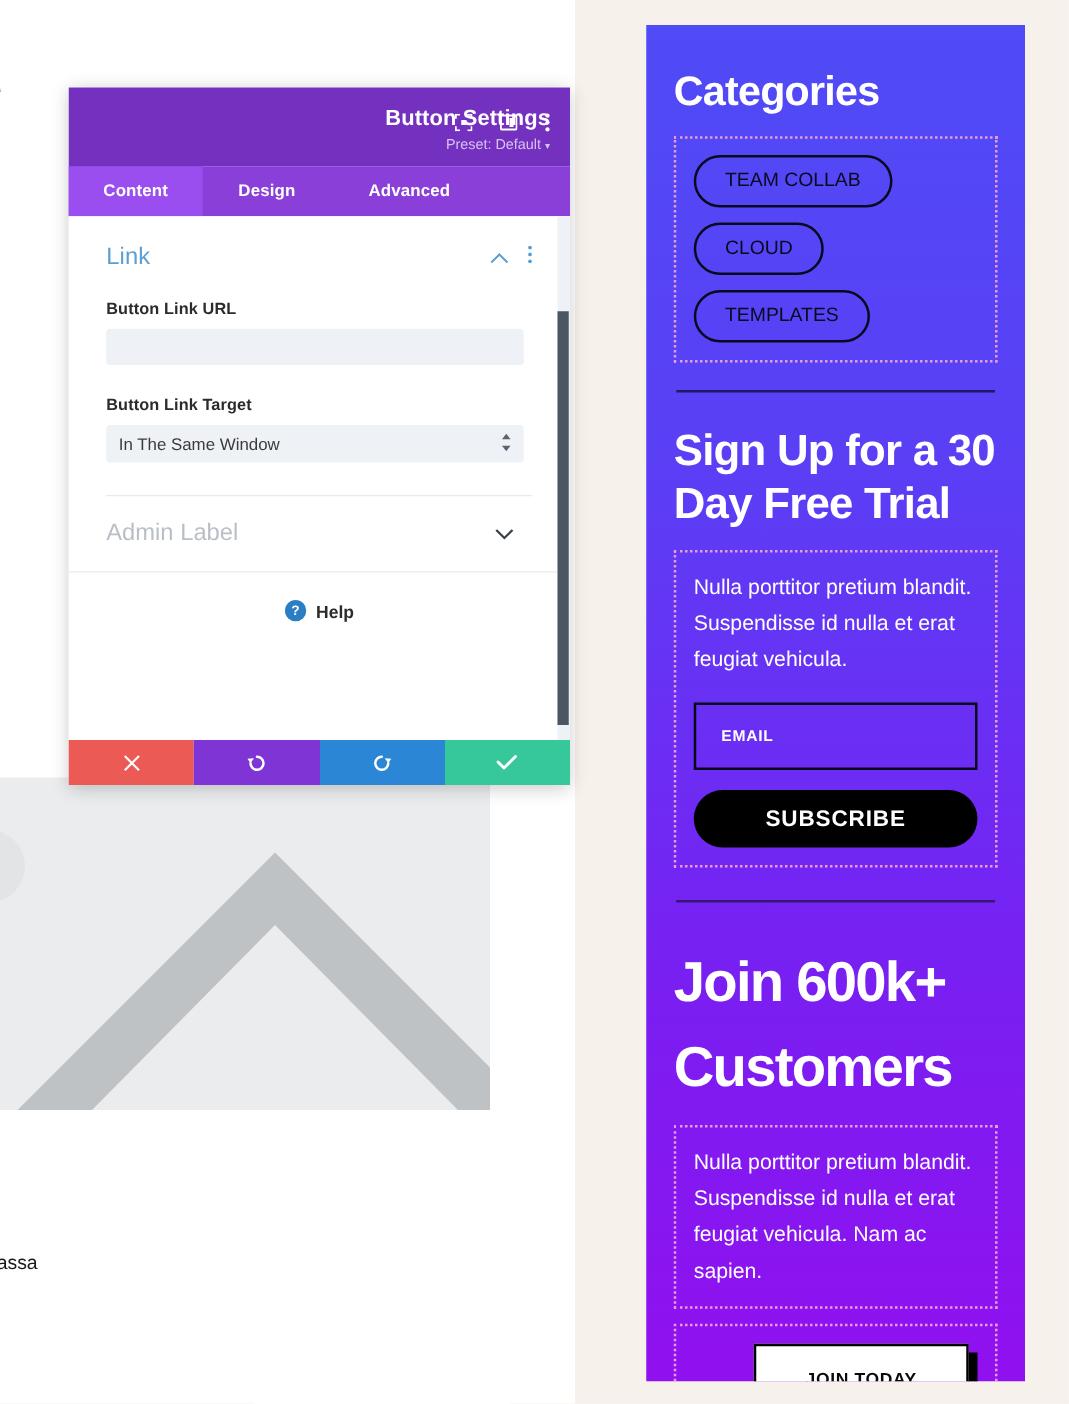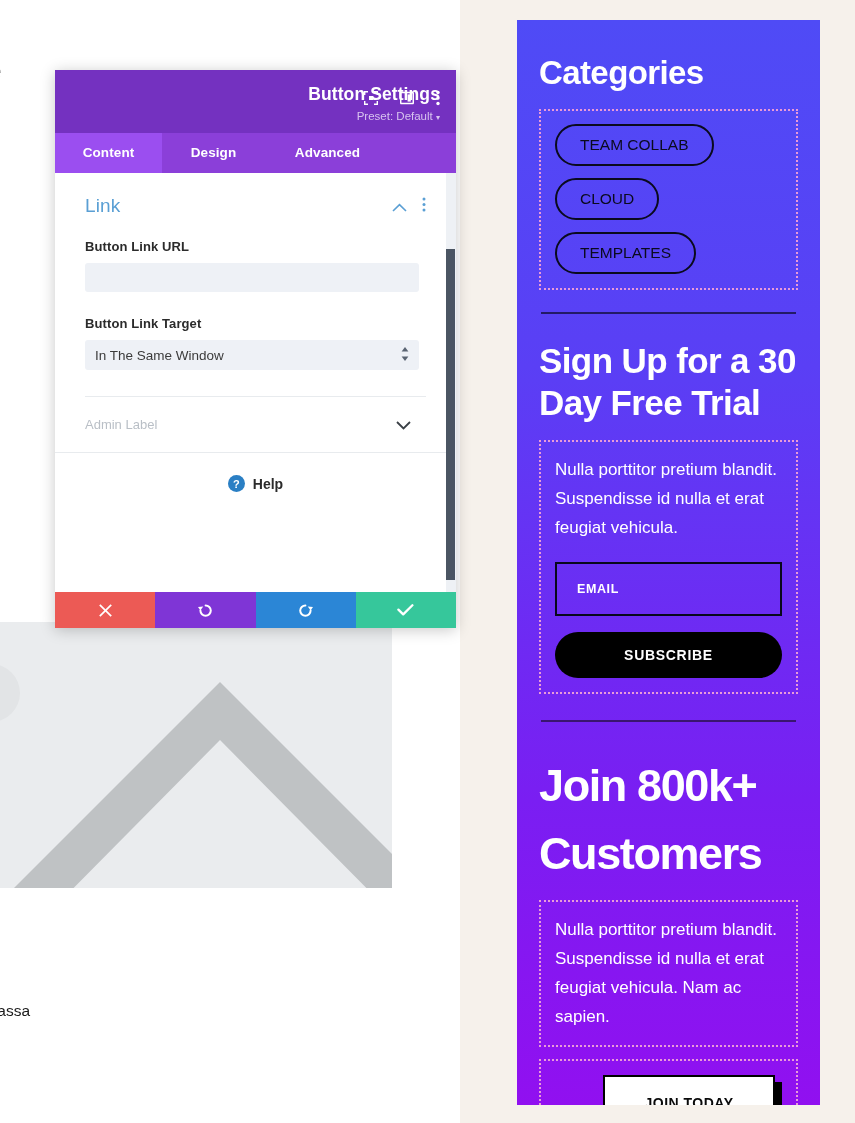--- a/index.html
+++ b/index.html
@@ -133,21 +133,21 @@
     position: absolute; right: 10px; top: 6px;
     font-size: 9px; color: #5a6472; line-height: 9px; text-align: center;
   }
 
   .divider-row { border-top: 1px solid #e8ebee; margin-top: 26px; }
   .sec-admin {
     padding: 19px 30px 19px 30px;
     display: flex; align-items: center;
     border-bottom: 1px solid #e8ebee;
   }
-  .admin-title { font-size: 13px; color: #b9bfc6; flex: 1; }
+  .admin-title { font-size: 19px; color: #b9bfc6; flex: 1; }
   .admin-chev { color: #3a4046; font-size: 15px; margin-right: 15px; cursor: pointer; }
 
   .help-row {
     display: flex; align-items: center; justify-content: center;
     gap: 8px; padding: 22px 0 0; cursor: pointer;
   }
   .help-badge {
     width: 17px; height: 17px; border-radius: 50%;
     background: #2a7fc4; color: #fff; font-size: 11px;
     font-weight: bold; display: flex; align-items: center;
@@ -197,21 +197,21 @@
     color: #fff; font-size: 17px; line-height: 29px;
   }
   .email-box {
     margin-top: 20px; height: 54px; border: 2px solid #08081c;
     display: flex; align-items: center; padding: 0 20px;
     color: #fff; font-size: 12.5px; font-weight: bold;
     letter-spacing: .6px; cursor: text;
   }
   .subscribe-btn {
     margin-top: 16px; height: 46px; border-radius: 26px;
-    background: #000; color: #fff; font-size: 14px; font-weight: bold;
+    background: #000; color: #fff; font-size: 18px; font-weight: bold;
     letter-spacing: .7px; display: flex; align-items: center;
     justify-content: center; cursor: pointer; border: none;
     width: 100%; font-family: inherit;
   }
   .join-wrap {
     border: 2px dotted #e99bd8; padding: 14px 10px 16px 62px;
     margin-top: 12px;
   }
   .join-btn {
     width: 172px; height: 56px; background: #fff; color: #0a0a0a;
@@ -406,21 +406,21 @@
       <div class="pc-h h-signup">Sign Up for a 30 Day Free Trial</div>
       <div class="dash-box">
         <div class="pc-p">Nulla porttitor pretium blandit. Suspendisse id nulla et erat feugiat vehicula.</div>
         <div class="email-box">
           <span>EMAIL</span>
         </div>
         <button class="subscribe-btn">SUBSCRIBE</button>
       </div>
       <div class="hr-line2"></div>
 
-      <div class="pc-h h-join">Join 800k+ Customers</div>
+      <div class="pc-h h-join">Join 600k+ Customers</div>
       <div class="dash-box">
         <div class="pc-p">Nulla porttitor pretium blandit. Suspendisse id nulla et erat feugiat vehicula. Nam ac sapien.</div>
       </div>
       <div class="join-wrap">
         <button class="join-btn">JOIN TODAY</button>
       </div>
 
     </div>
   </div>
 

